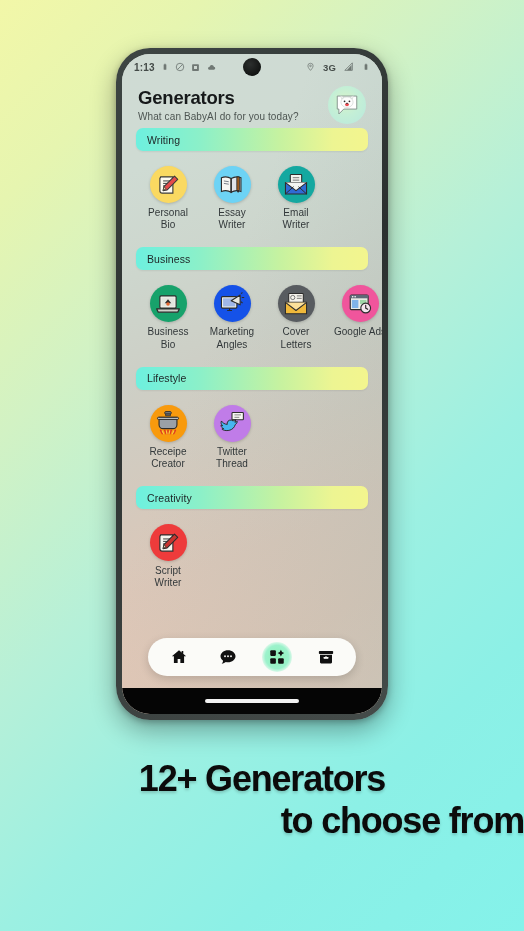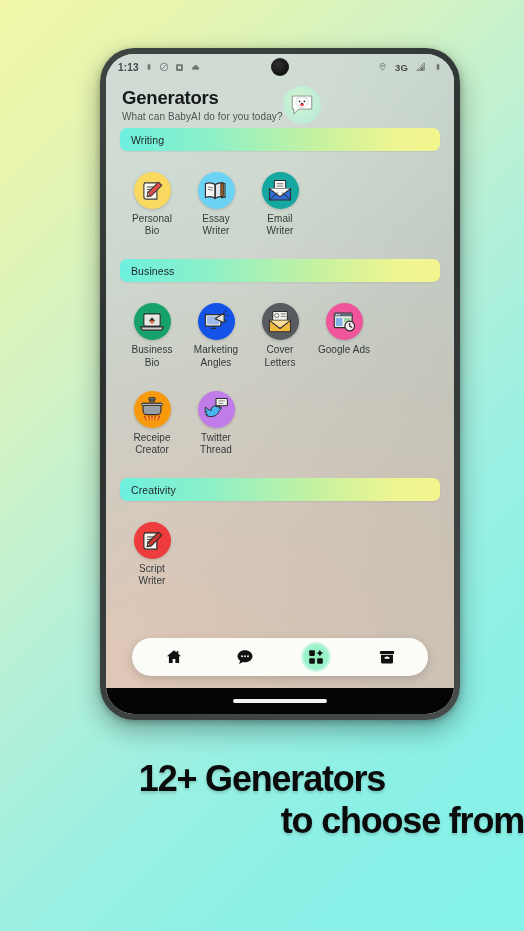--- a/index.html
+++ b/index.html
@@ -7,22 +7,22 @@
   body {
     font-family:"Liberation Sans", sans-serif;
     background:linear-gradient(135deg,
       #f2f7a8 0%, #e6f5b0 14%, #d2f2c4 30%,
       #b6f0d8 48%, #9cf0e2 64%, #8cf0e6 80%, #84f2ea 100%);
     position:relative;
   }
 
   
   .phone-wrap{
-    position:absolute; left:100px; top:48px;
-    width:360px; height:672px;
+    position:absolute; left:116px; top:48px;
+    width:272px; height:672px;
   }
   .phone-frame{
     position:absolute; inset:0;
     border-radius:34px;
     background:linear-gradient(150deg,#3e4644 0%,#2b302f 40%,#454c4a 100%);
     box-shadow:0 10px 26px rgba(0,0,0,.33), 0 2px 6px rgba(0,0,0,.25);
     padding:6px;
   }
   .phone-screen{
     position:absolute; left:6px; top:6px; right:6px; bottom:6px;
@@ -61,37 +61,37 @@
   .sb-3g{ font-size:9.5px; letter-spacing:.2px; color:#444b48; }
   .punch-hole{
     position:absolute; left:50%; top:4px; transform:translateX(-50%);
     width:18px; height:18px; border-radius:50%;
     background:radial-gradient(circle at 40% 35%, #2c2f2e, #121413 70%);
   }
 
   
   .app-header{
     flex:0 0 auto; padding:6px 16px 4px 16px;
-    display:flex; align-items:flex-start; 
+    display:flex; align-items:flex-start; justify-content:space-between;
   }
   .hdr-text{ padding-top:2px; }
   .hdr-title{ font-size:18.5px; font-weight:700; color:#16191a; letter-spacing:-.2px; line-height:1.1; }
   .hdr-sub{ font-size:10px; color:#4d5552; margin-top:3px; letter-spacing:.1px; }
   .hdr-avatar{
     width:38px; height:38px; border-radius:50%;
     background:radial-gradient(circle at 45% 40%, #d8f3c9 0%, #c4efd6 45%, #b8e8de 100%);
     display:flex; align-items:center; justify-content:center;
     flex:0 0 38px; position:relative;
   }
   .hdr-avatar svg{ width:26px; height:26px; }
 
   
   .app-body{
     flex:1 1 auto; padding:0 14px; overflow:hidden;
-    display:flex; flex-direction:column; gap:12px;
+    display:flex; flex-direction:column; gap:6px;
   }
 
   .cat-pill{
     height:23px; border-radius:7px; margin-bottom:9px;
     background:linear-gradient(90deg,#6df0df 0%,#8cf0c8 28%,#c6f2a0 62%,#edf592 85%,#f3f58e 100%);
     display:flex; align-items:center; padding:0 11px;
     font-size:10.5px; color:#1d2426; font-weight:500; letter-spacing:.1px;
     box-shadow:0 1px 2px rgba(0,0,0,.07);
   }
 
@@ -349,20 +349,23 @@
                   <circle cx="23" cy="21" r="6" fill="#f5e6ef" stroke="#2c2c2c" stroke-width="1.4"></circle>
                   <path d="M23 17.5 V21 L25.5 22.5" stroke="#2c2c2c" stroke-width="1.4" fill="none" stroke-linecap="round"></path>
                 </svg>
               </div>
               <div class="gen-label">
                 <span>Google Ads</span>
               </div>
             </div>
           </div>
 
+          <div class="cat-pill">
+            <span>Lifestyle</span>
+          </div>
           <div class="gen-row">
             <div class="gen-item">
               <div class="gen-ico" style="background:#F89A0D">
                 <svg viewBox="0 0 32 32">
                   <rect x="12" y="2" width="8" height="3" rx="1.2" fill="#7c8188" stroke="#2c2c2c" stroke-width="1.2"></rect>
                   <path d="M13 5h6v2h-6z" fill="#7c8188" stroke="#2c2c2c" stroke-width="1"></path>
                   <path d="M5 9h22v9a5 5 0 0 1-5 5H10a5 5 0 0 1-5-5z" fill="#9aa0a6" stroke="#2c2c2c" stroke-width="1.4"></path>
                   <rect x="3" y="9" width="26" height="2.6" rx="1.3" fill="#c3c8cc" stroke="#2c2c2c" stroke-width="1.2"></rect>
                   <path d="M7 25 l2 4 M12 25 l1.5 4 M16 25 l0 4 M20 25 l-1.5 4 M25 25 l-2 4" stroke="#e03c20" stroke-width="2" stroke-linecap="round"></path>
                   <path d="M9 26 l1.5 3 M14 26 l.7 3 M18 26 l-.7 3 M23 26 l-1.5 3" stroke="#f7c93c" stroke-width="1.5" stroke-linecap="round"></path>

